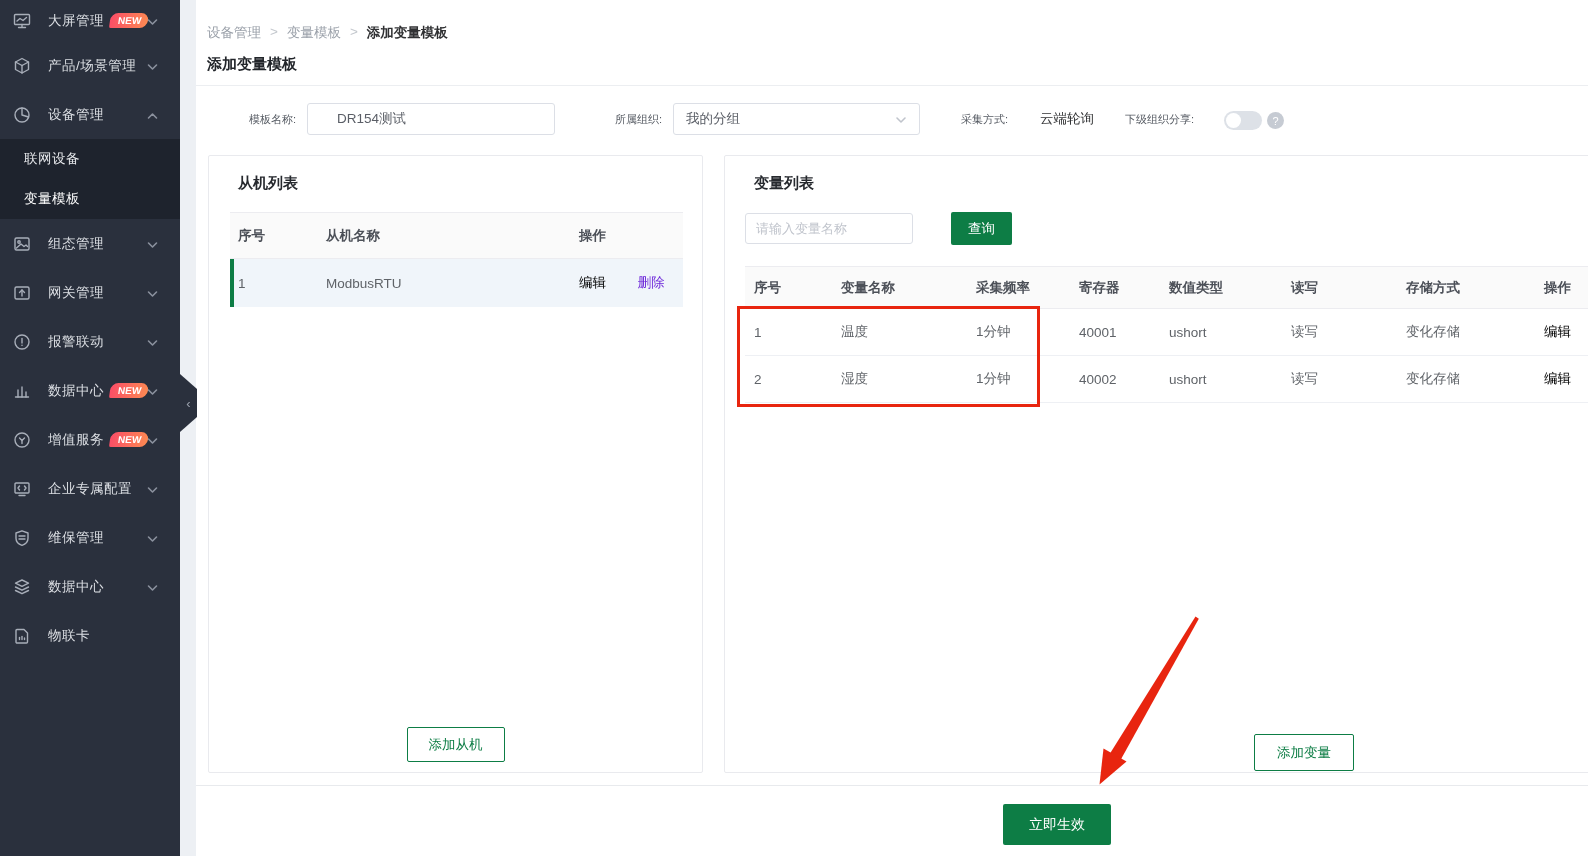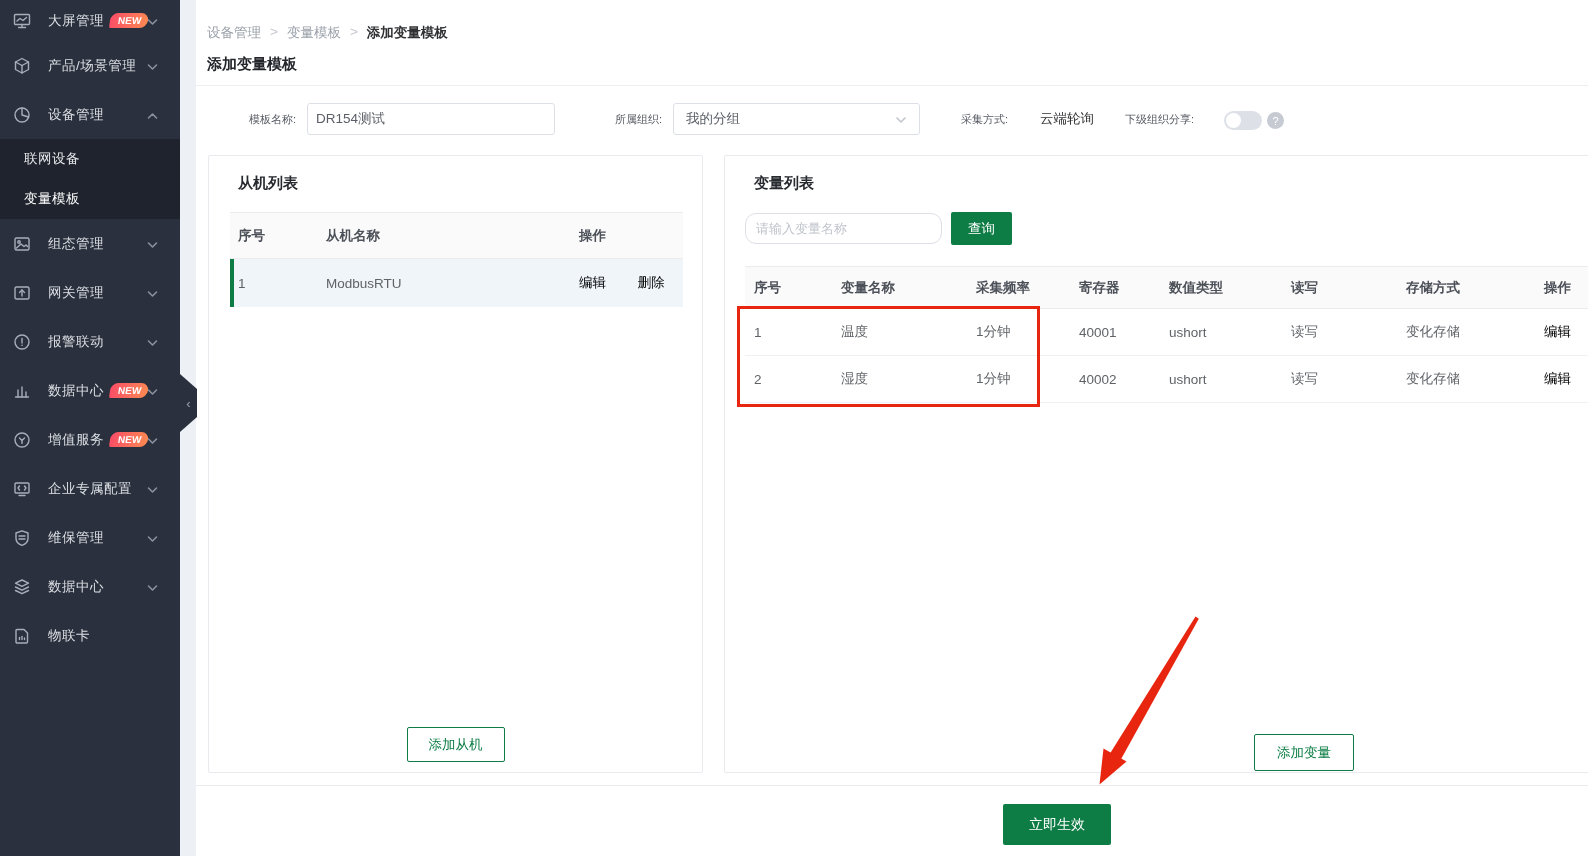--- a/index.html
+++ b/index.html
@@ -30,21 +30,21 @@
   .breadcrumb { position:absolute; left:207px; top:24px; font-size:13.5px; color:#9aa0a9; display:flex; gap:9px; }
   .breadcrumb .sep { color:#c3c7cd; }
   .breadcrumb .current { color:#303133; font-weight:bold; }
   .page-title { position:absolute; left:207px; top:55px; font-size:15px; font-weight:bold; color:#22252a; }
   .head-divider { position:absolute; left:196px; top:85px; width:1392px; height:1px; background:#eceef1; }
 
   
   .flabel { position:absolute; top:103px; height:32px; line-height:32px; font-size:11px; color:#565b63; text-align:right; }
   .fvalue { position:absolute; top:103px; height:32px; line-height:32px; font-size:13.5px; color:#303133; }
   .tpl-input { position:absolute; left:307px; top:103px; width:248px; height:32px; border:1px solid #dcdfe6; border-radius:3px;
-           padding:0 8px; font-size:13.5px; color:#5a5e66; font-family:inherit; outline:none; background:#fff; }
+           padding:0 29px; font-size:13.5px; color:#5a5e66; font-family:inherit; outline:none; background:#fff; }
   .org-select { position:absolute; left:673px; top:103px; width:247px; height:32px; border:1px solid #dcdfe6; border-radius:3px;
            background:#fff; display:flex; align-items:center; padding:0 12px; font-size:13.5px; color:#5a5e66; cursor:pointer; }
   .org-select .sel-chev { margin-left:auto; }
   .toggle { position:absolute; left:1224px; top:111px; width:38px; height:19px; background:#dde1e7; border-radius:10px; cursor:pointer; }
   .toggle .knob { position:absolute; left:2px; top:2px; width:15px; height:15px; border-radius:50%; background:#fff; }
   .help-dot { position:absolute; left:1267px; top:112px; width:17px; height:17px; border-radius:50%; background:#c6cbd3;
            color:#fff; font-size:11px; display:flex; align-items:center; justify-content:center; cursor:pointer; }
 
   
   .panel { position:absolute; top:155px; background:#fff; border:1px solid #e9eaee; border-radius:2px; }
@@ -54,29 +54,29 @@
 
   
   .ltable { position:absolute; left:21px; top:56px; width:453px; }
   .lrow { display:grid; grid-template-columns:88px 253px 1fr; align-items:center; }
   .lrow > div { padding-left:8px; font-size:13.5px; }
   .lhead { height:47px; background:#fafafa; border-top:1px solid #ececf0; border-bottom:1px solid #ececf0; color:#4c5058; font-weight:bold; }
   .ldata { position:relative; height:48px; background:#f0f5fa; color:#5f6良3; }
   .ldata > div { color:#5f6368; }
   .ldata::before { content:""; position:absolute; left:0; top:0; bottom:0; width:4px; background:#0d7d45; }
   .link-edit { color:#000000; cursor:pointer; margin-right:28px; }
-  .link-del { color:#000000; cursor:pointer; }
+  .link-del { color:#6d28d9; cursor:pointer; }
 
   .btn-outline { position:absolute; border:1px solid #0d7d45; color:#0d7d45; background:#fff; border-radius:2px;
            font-size:13.5px; display:flex; align-items:center; justify-content:center; cursor:pointer; font-family:inherit; }
   .add-slave { left:50%; transform:translateX(-50%); top:571px; width:98px; height:35px; }
   .add-var { left:529px; top:578px; width:100px; height:37px; }
 
   
-  .var-search { position:absolute; left:20px; top:57px; width:197px; height:31px; border:1px solid #dcdfe6; border-radius:11px;
+  .var-search { position:absolute; left:20px; top:57px; width:168px; height:31px; border:1px solid #dcdfe6; border-radius:3px;
            padding:0 10px; font-size:13px; color:#5a5e66; font-family:inherit; outline:none; }
   .var-search::placeholder { color:#c0c4cc; }
   .btn-query { position:absolute; left:226px; top:56px; width:61px; height:33px; background:#0d7d45; color:#fff; border:none;
            border-radius:2px; font-size:13.5px; cursor:pointer; font-family:inherit; }
 
   
   .vtable { position:absolute; left:20px; top:110px; width:860px; }
   .vrow { display:grid; grid-template-columns:87px 135px 103px 90px 122px 115px 138px 1fr; align-items:center; }
   .vrow > div { padding-left:9px; font-size:13.5px; color:#5f6368; }
   .vhead { height:43px; background:#fafafa; border-top:1px solid #ececf0; border-bottom:1px solid #ececf0; }

